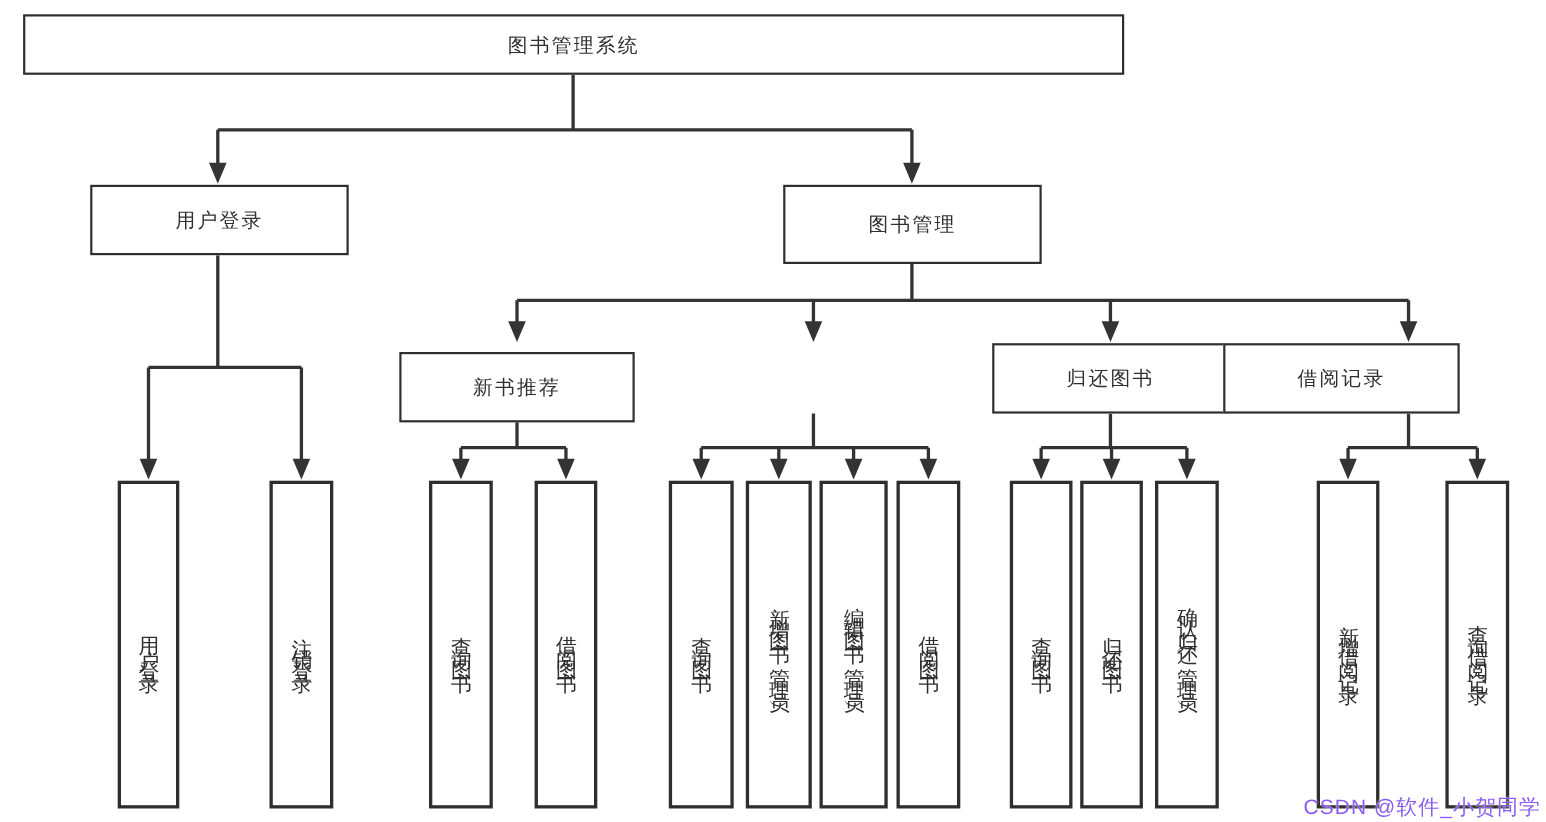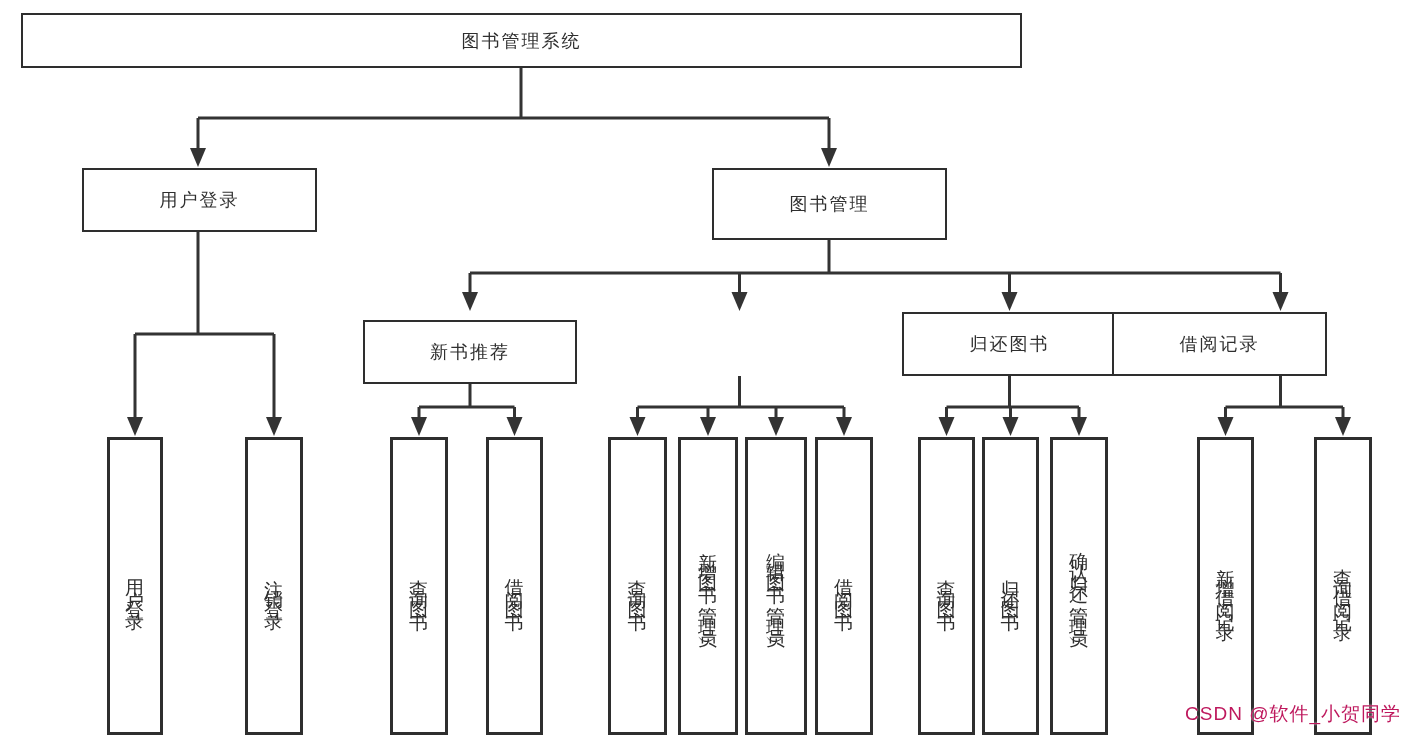--- a/index.html
+++ b/index.html
@@ -13,22 +13,22 @@
     box-sizing:border-box;display:flex;align-items:center;justify-content:center;
     color:#2f2f2f;
   }
   .box.h{font-size:18px;letter-spacing:2px;white-space:nowrap;}
   .box.leaf{border-width:3px;}
   .box.v span{
     writing-mode:vertical-rl;text-orientation:mixed;
     font-size:19px;line-height:1;letter-spacing:11px;
   }
   .watermark{
-    position:absolute;right:4px;bottom:20px;
-    font-size:19px;color:#be185d;letter-spacing:1px;
+    position:absolute;right:4px;bottom:0;
+    font-size:19px;color:#8b5cf6;letter-spacing:1px;
     text-shadow:0 0 2px #ffffff;white-space:nowrap;
   }
 </style>
 </head>
 <body>
 
 <div class="canvas">
 
   <svg class="wires" viewBox="0 0 1405 747" xmlns="http://www.w3.org/2000/svg">
     <g stroke="#333333" stroke-width="3" fill="none">

